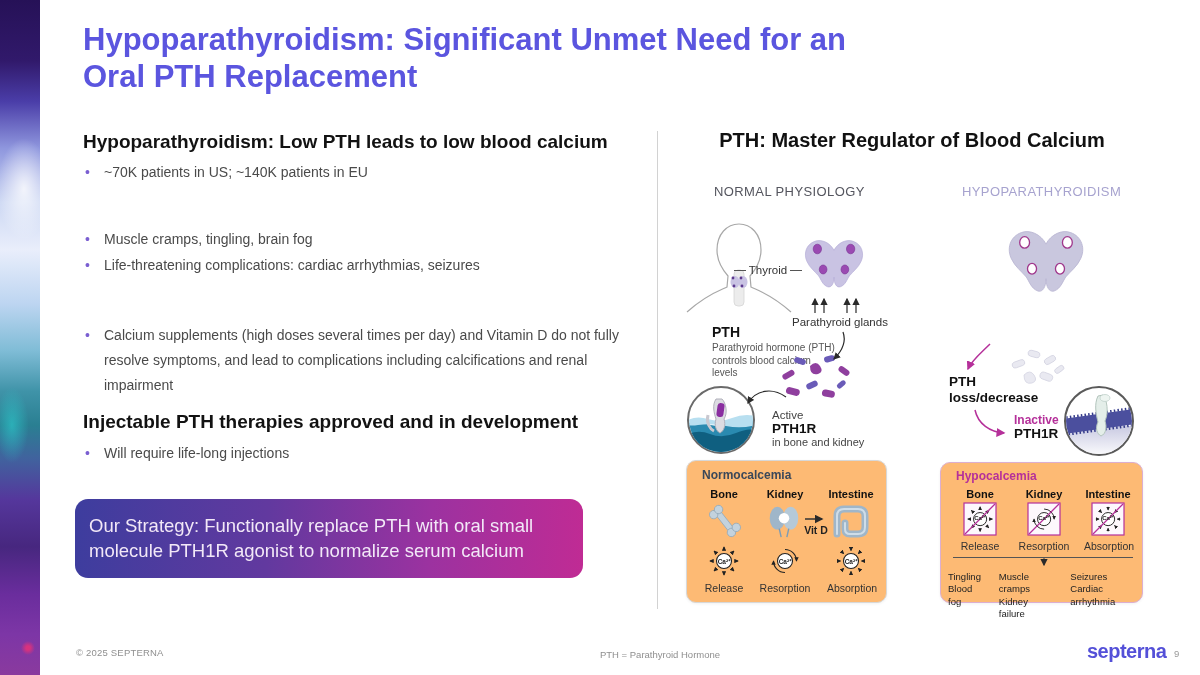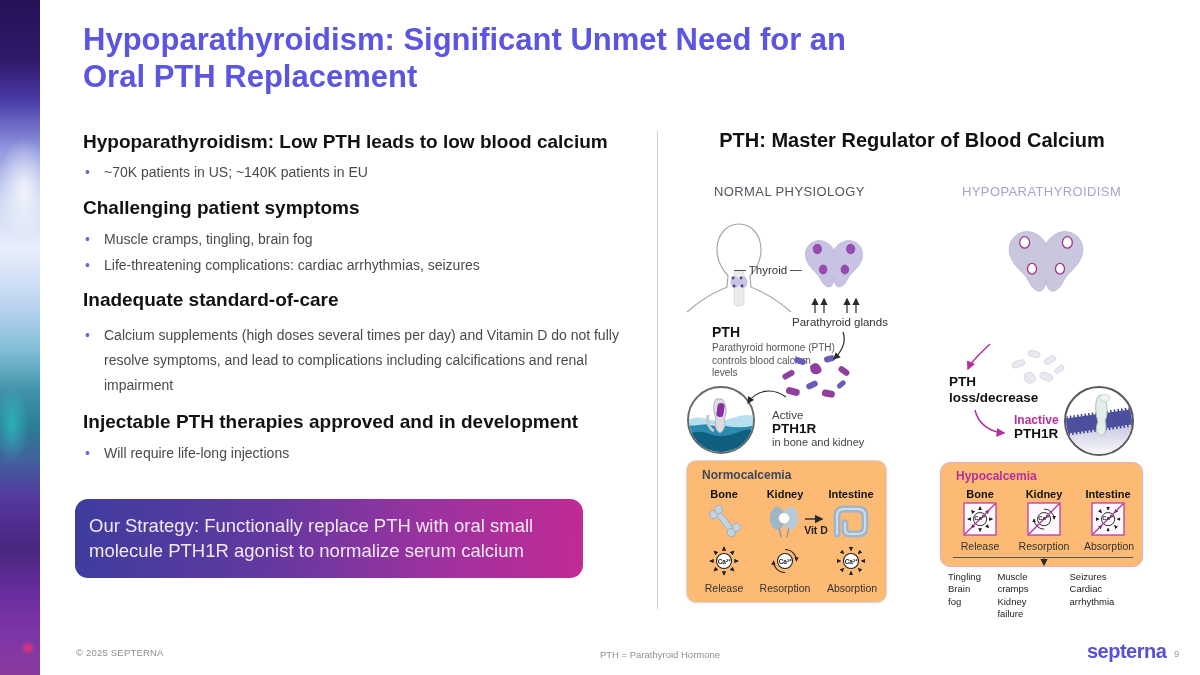--- a/index.html
+++ b/index.html
@@ -106,25 +106,23 @@
   <div class="abs deco"></div>
 
   <div class="abs title">
     <span>Hypoparathyroidism: Significant Unmet Need for an</span>
     <span>Oral PTH Replacement</span>
   </div>
 
   <h3 class="abs sec" style="left:83px;top:131px;">Hypoparathyroidism: Low PTH leads to low blood calcium</h3>
   <div class="bullet" style="left:83px;top:160px;width:545px;">~70K patients in US; ~140K patients in EU</div>
 
-  <h3 class="abs sec" style="left:83px;top:197px;">Challenging patient symptoms</h3>
   <div class="bullet" style="left:83px;top:227px;width:545px;">Muscle cramps, tingling, brain fog</div>
   <div class="bullet" style="left:83px;top:253px;width:545px;">Life-threatening complications: cardiac arrhythmias, seizures</div>
 
-  <h3 class="abs sec" style="left:83px;top:289px;">Inadequate standard-of-care</h3>
   <div class="bullet" style="left:83px;top:323px;width:545px;">Calcium supplements (high doses several times per day) and Vitamin D do not fully resolve symptoms, and lead to complications including calcifications and renal impairment</div>
 
   <h3 class="abs sec" style="left:83px;top:411px;">Injectable PTH therapies approved and in development</h3>
   <div class="bullet" style="left:83px;top:441px;width:545px;">Will require life-long injections</div>
 
   <div class="abs strategy">
     <span>Our Strategy: Functionally replace PTH with oral small molecule PTH1R agonist to normalize serum calcium</span>
   </div>
 
   <div class="abs vdivider"></div>
@@ -287,21 +285,21 @@
     <span class="ca-label" style="left:82px;top:96px;width:32px;">Ca²⁺</span>
     <svg class="abs" style="left:148px;top:84px;" width="32" height="32">
         <use href="#ca-in" width="32" height="32"></use>
       </svg>
     <span class="ca-label" style="left:148px;top:96px;width:32px;">Ca²⁺</span>
     <div class="abs action" style="left:10px;top:121px;width:54px;">Release</div>
     <div class="abs action" style="left:66px;top:121px;width:64px;">Resorption</div>
     <div class="abs action" style="left:134px;top:121px;width:62px;">Absorption</div>
   </div>
 
-  <div class="abs box" style="left:940px;top:462px;width:203px;height:105px;border:1px solid #dcaed0;">
+  <div class="abs box" style="left:940px;top:462px;width:203px;height:141px;border:1px solid #dcaed0;">
     <div class="abs boxtitle" style="left:15px;top:6px;color:#b5309a;">Hypocalcemia</div>
     <div class="abs organ-h" style="left:14px;top:25px;width:50px;">Bone</div>
     <div class="abs organ-h" style="left:76px;top:25px;width:54px;">Kidney</div>
     <div class="abs organ-h" style="left:138px;top:25px;width:58px;">Intestine</div>
     <svg class="abs" style="left:22px;top:39px;" width="34" height="34" viewBox="0 0 34 34">
       <rect x="1" y="1" width="32" height="32" fill="#fdf8fc" stroke="#b5309a" stroke-width="1.2"></rect>
       <g transform="translate(3.1,3.1)">
           <use href="#ca-out" width="28" height="28"></use>
         </g>
       <line x1="2" y1="32" x2="32" y2="2" stroke="#b5309a" stroke-width="1.3"></line>
@@ -326,21 +324,21 @@
     <div class="abs action" style="left:8px;top:77px;width:62px;">Release</div>
     <div class="abs action" style="left:72px;top:77px;width:62px;">Resorption</div>
     <div class="abs action" style="left:138px;top:77px;width:60px;">Absorption</div>
     <div class="abs" style="left:12px;top:94px;width:180px;height:1px;background:#555;"></div>
     <svg class="abs" style="left:99px;top:95px;" width="8" height="11" viewBox="0 0 8 11">
       <line x1="4" y1="0" x2="4" y2="7" stroke="#555" stroke-width="1.2" marker-end="url(#m-black)"></line>
     </svg>
     <div class="abs" style="left:7px;top:108px;width:192px;display:flex;gap:16px;">
       <div class="sym">
         <div>Tingling</div>
-        <div>Brain fog</div>
+        <div>Blood fog</div>
       </div>
       <div class="sym">
         <div>Muscle cramps</div>
         <div>Kidney failure</div>
       </div>
       <div class="sym">
         <div>Seizures</div>
         <div>Cardiac arrhythmia</div>
       </div>
     </div>

